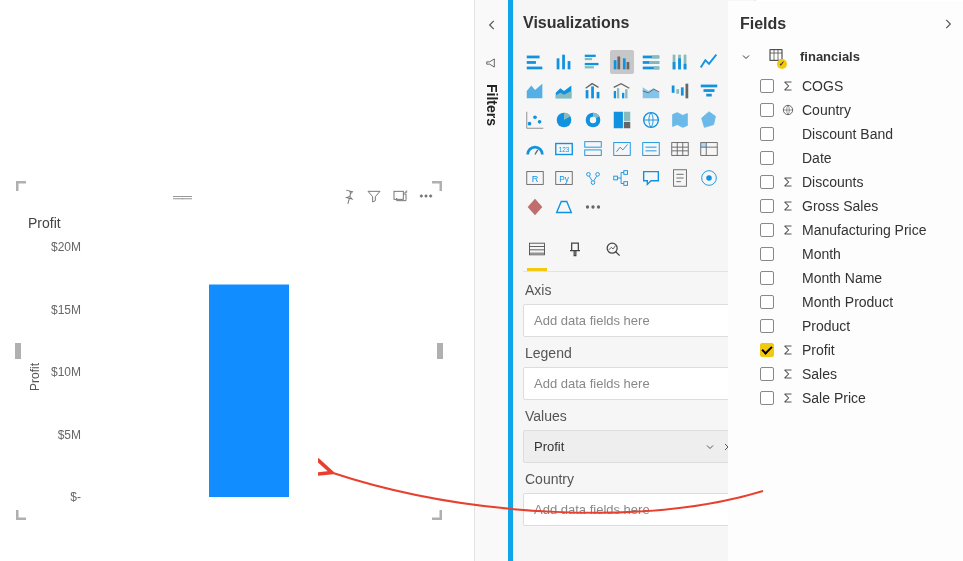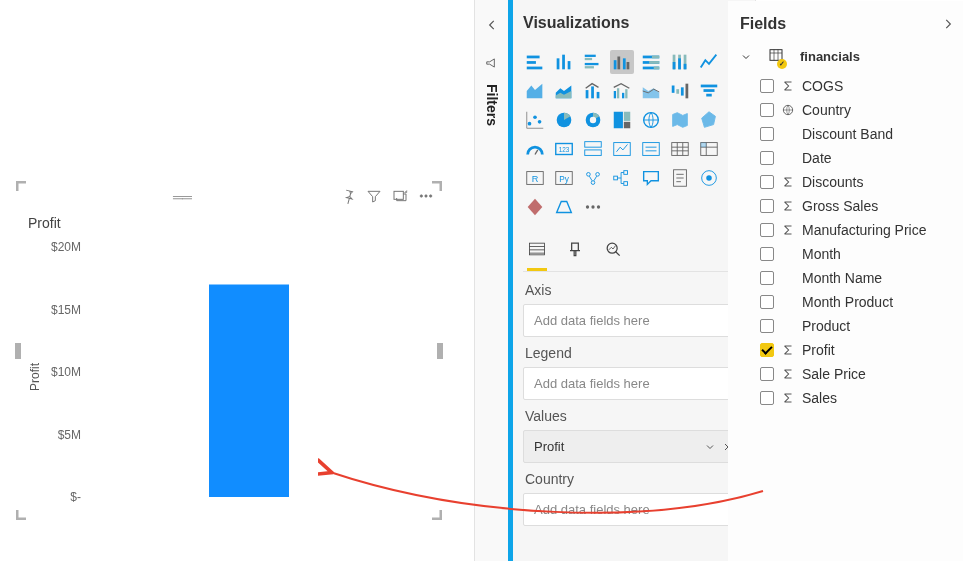--- a/index.html
+++ b/index.html
@@ -773,30 +773,30 @@
         </span>
         <span class="field-name">Profit</span>
       </li>
       <li class="field-item">
         <input type="checkbox" style="">
         <span class="field-icon">
           <svg viewBox="0 0 24 24" fill="none">
             <path d="M6 5h12M6 19h12M6 5l7 7-7 7" stroke="#555" stroke-width="1.8"></path>
           </svg>
         </span>
-        <span class="field-name">Sale Price</span>
+        <span class="field-name">Sales</span>
       </li>
       <li class="field-item">
         <input type="checkbox" style="">
         <span class="field-icon">
           <svg viewBox="0 0 24 24" fill="none">
             <path d="M6 5h12M6 19h12M6 5l7 7-7 7" stroke="#555" stroke-width="1.8"></path>
           </svg>
         </span>
-        <span class="field-name">Sales</span>
+        <span class="field-name">Sale Price</span>
       </li>
     </ul>
 </div>
 
 <svg class="red-arrow" viewBox="0 0 450 70">
   <defs>
     <marker id="ah" markerWidth="12" markerHeight="12" refX="2" refY="5" orient="auto">
       <path d="M10 1 L1 5 L10 9" fill="none" stroke="#e8402f" stroke-width="1.8"></path>
     </marker>
   </defs>

